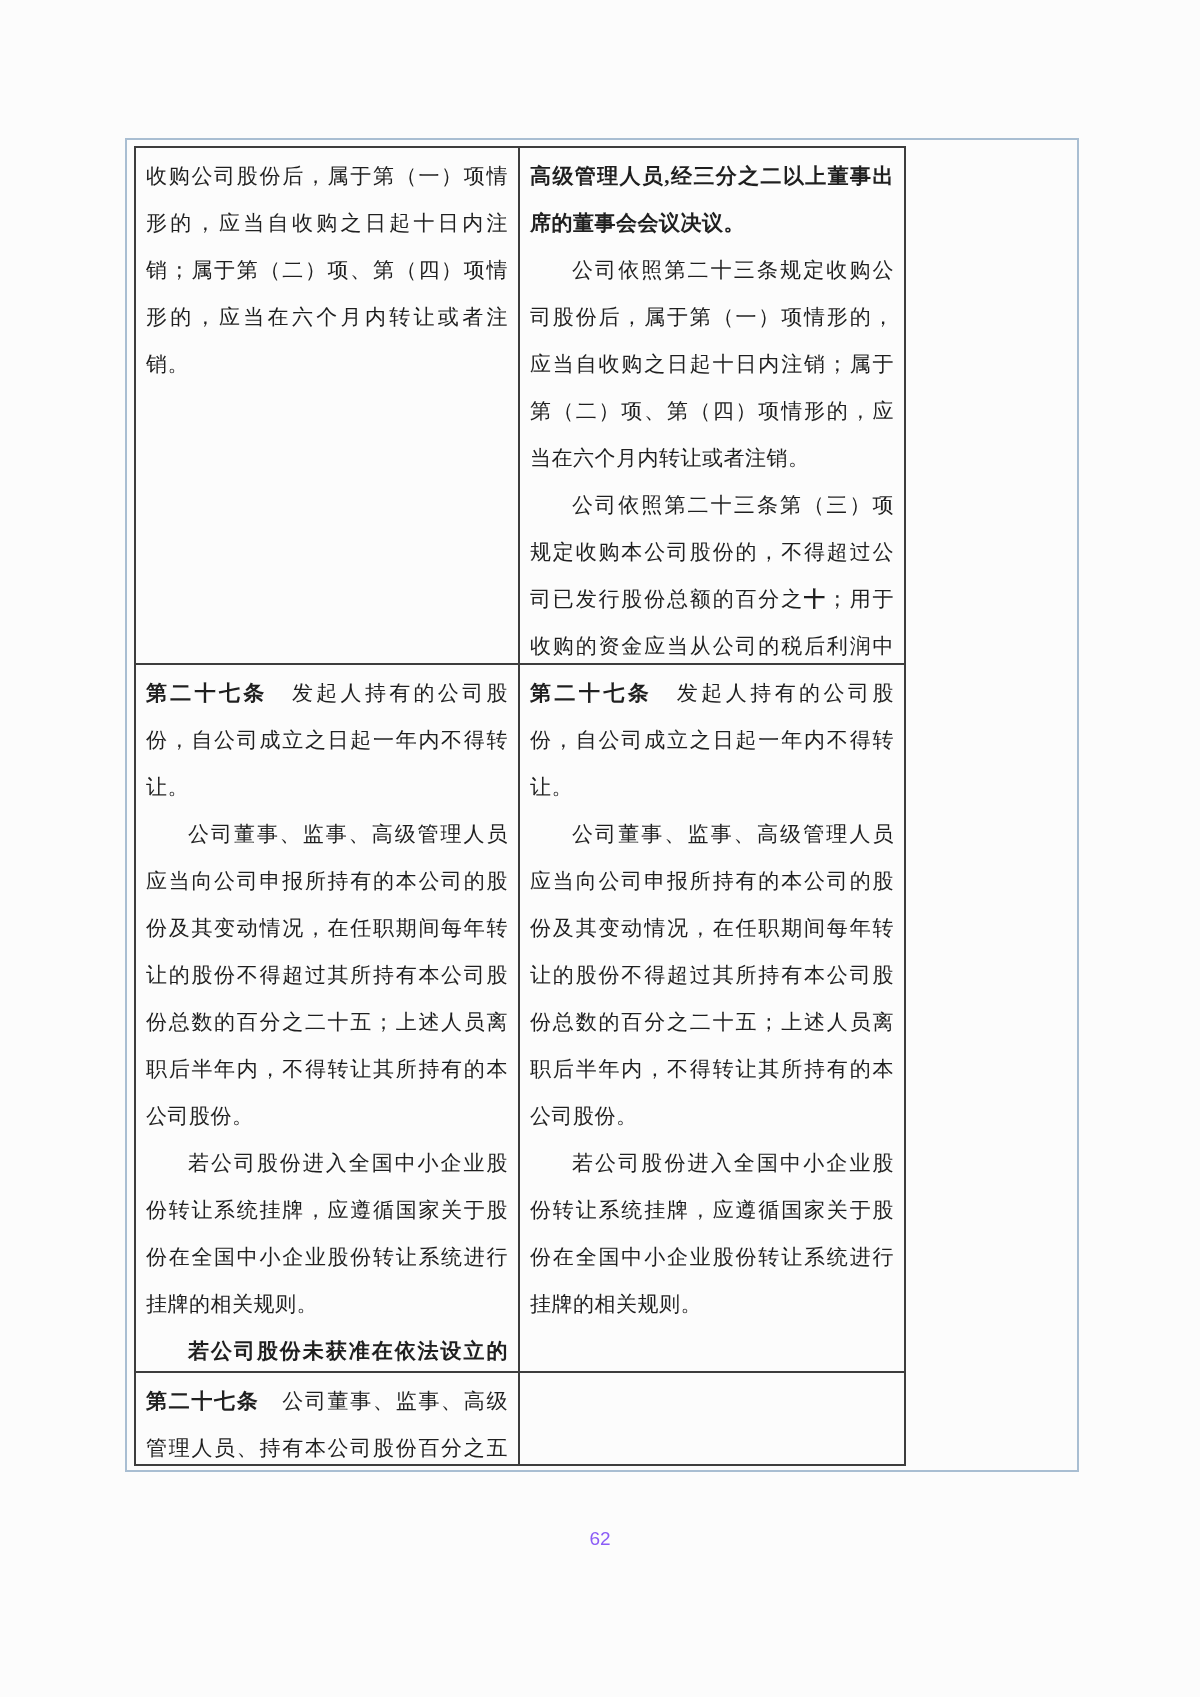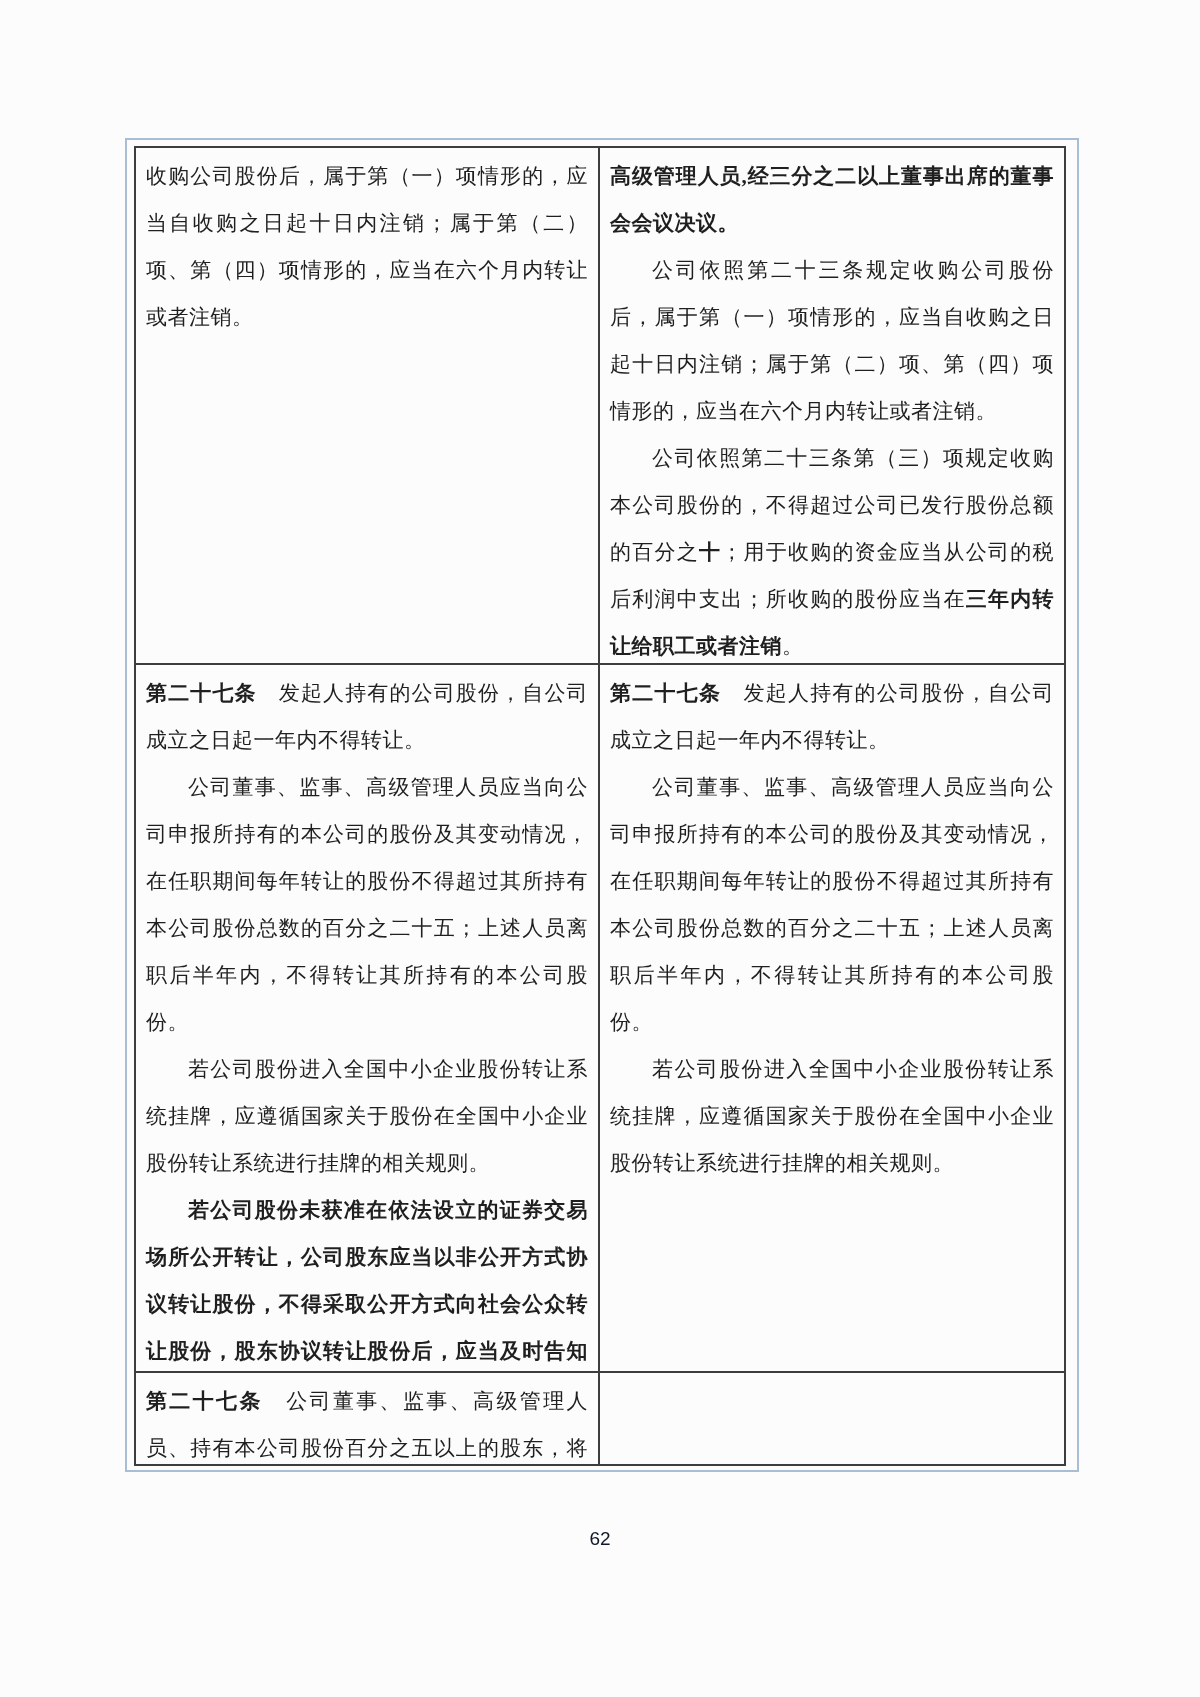--- a/index.html
+++ b/index.html
@@ -18,21 +18,21 @@
     left: 125px;
     top: 138px;
     width: 954px;
     height: 1334px;
     border: 2px solid #a9bed2;
   }
   .doc-table {
     position: absolute;
     left: 134px;
     top: 146px;
-    width: 932px;
+    width: 772px;
     height: 1320px;
     border: 2px solid #3d3d3d;
     background: transparent;
     display: flex;
     flex-direction: column;
   }
   .t-row {
     display: flex;
     flex: 0 0 auto;
     border-bottom: 2px solid #3d3d3d;
@@ -57,21 +57,21 @@
   .t-cell p.indent { text-indent: 2em; }
   .t-cell p b, .t-cell p strong { font-weight: bold; }
   .page-number {
     position: absolute;
     left: 0;
     top: 1528px;
     width: 100%;
     text-align: center;
     font-family: "Liberation Sans", "DejaVu Sans", sans-serif;
     font-size: 19px;
-    color: #0f172a;
+    color: #8b5cf6;
   }
 </style>
 </head>
 <body>
 
 <div class="page">
 
   <div class="outer-box"></div>
 
   <div class="doc-table">

